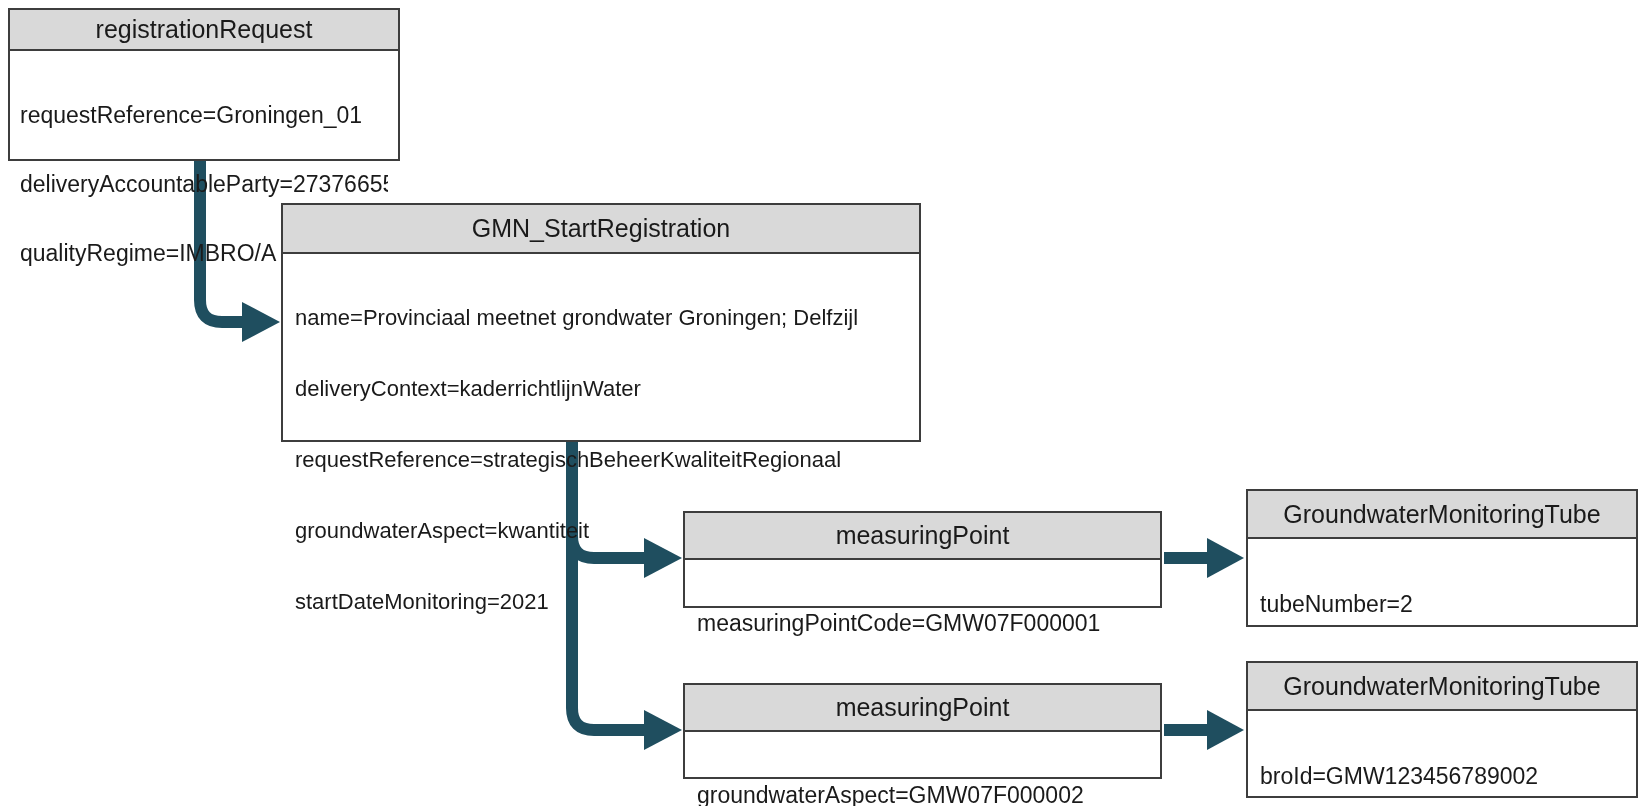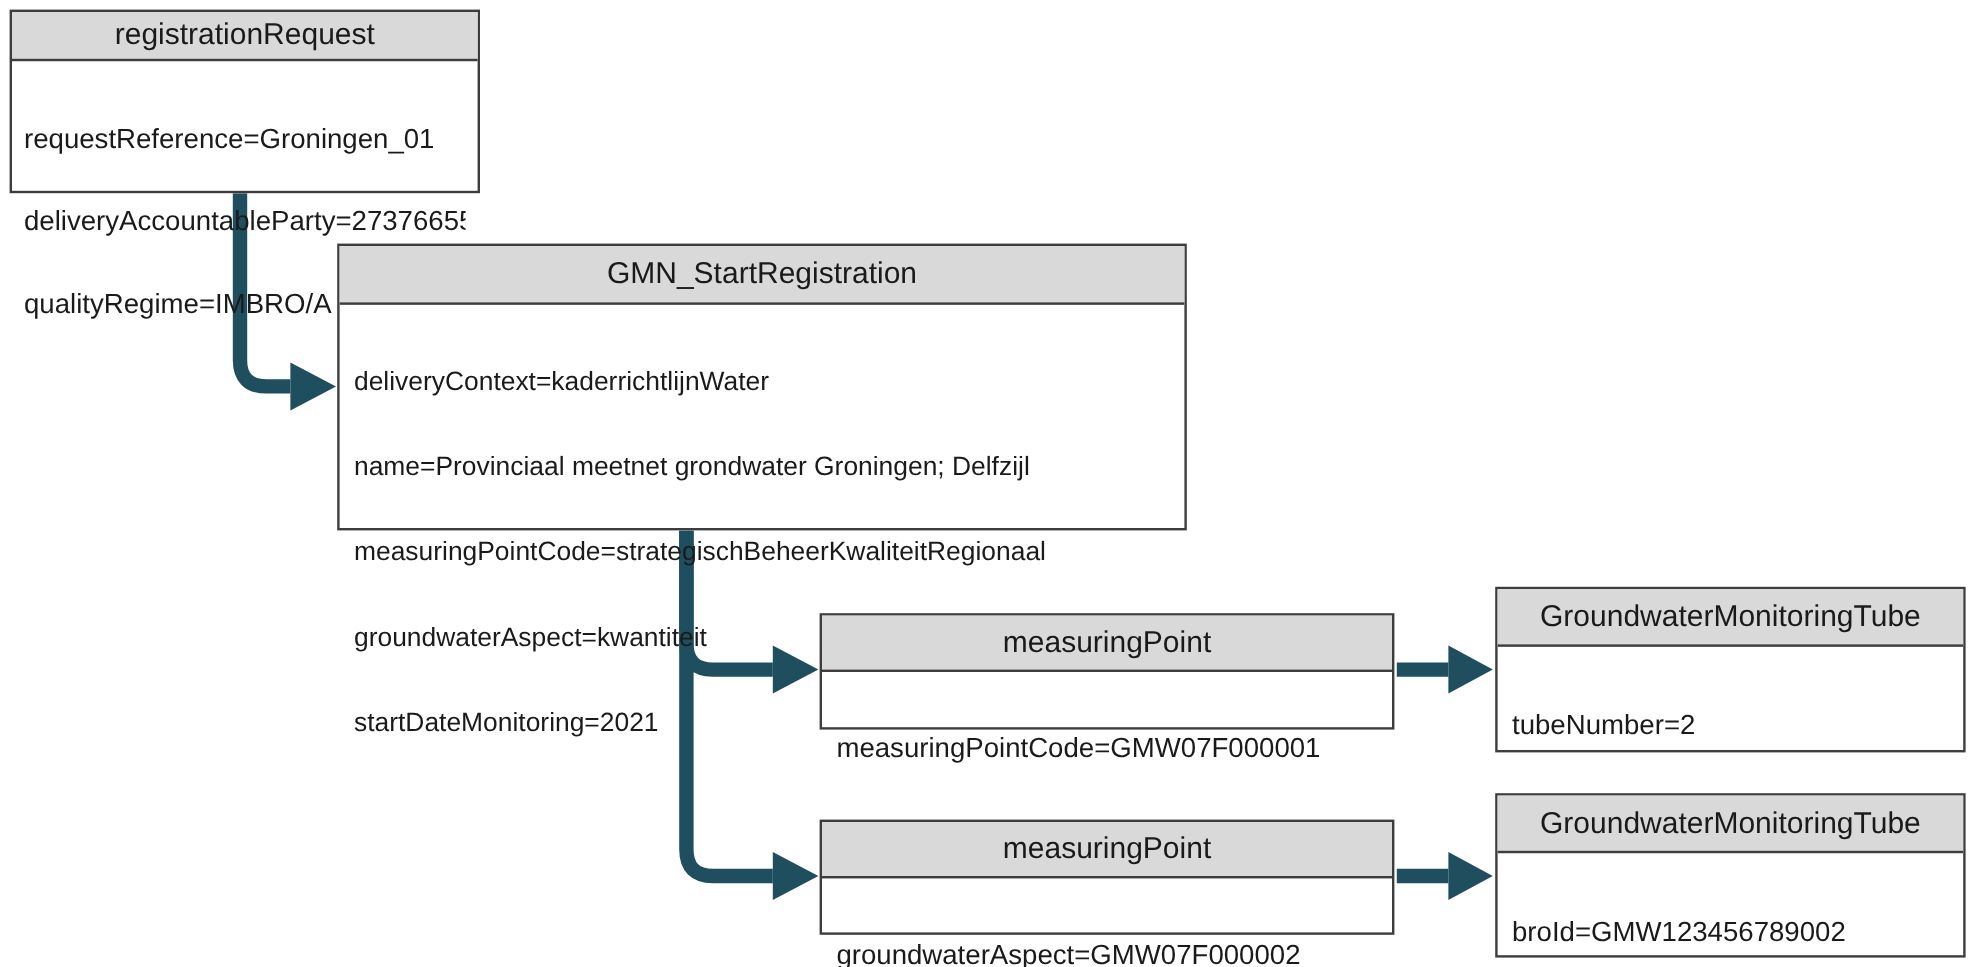--- a/index.html
+++ b/index.html
@@ -55,21 +55,21 @@
     overflow: hidden;
     font-size: 23px;
     margin-top: 41px;
   }
   
   #node-registration { left: 8px; top: 8px; width: 392px; height: 153px; }
   #node-registration .node-header { height: 41px; }
   #node-registration .node-body { padding: 9px 10px 0 10px; }
   #node-registration .attr-line { line-height: 28px; }
   
-  #node-gmn { left: 281px; top: 203px; width: 708px; height: 239px; }
+  #node-gmn { left: 281px; top: 203px; width: 640px; height: 239px; }
   #node-gmn .node-header { height: 49px; }
   #node-gmn .node-body { padding: 8px 12px 0 12px; }
   #node-gmn .attr-line { font-size: 22px; line-height: 30px; }
   
   #node-mp1 { left: 683px; top: 511px; width: 479px; height: 97px; }
   #node-mp1 .node-header, #node-mp2 .node-header { height: 47px; }
   #node-mp1 .node-body, #node-mp2 .node-body { padding: 0 12px; }
   #node-mp1 .attr-line, #node-mp2 .attr-line { line-height: 45px; }
   
   #node-tube1 { left: 1246px; top: 489px; width: 392px; height: 138px; }
@@ -114,23 +114,23 @@
     <div class="node-body">
       <div class="attr-line">requestReference=Groningen_01</div>
       <div class="attr-line">deliveryAccountableParty=27376655</div>
       <div class="attr-line">qualityRegime=IMBRO/A</div>
     </div>
   </div>
 
   <div class="node" id="node-gmn">
     <div class="node-header">GMN_StartRegistration</div>
     <div class="node-body">
+      <div class="attr-line">name=Provinciaal meetnet grondwater Groningen; Delfzijl</div>
       <div class="attr-line">deliveryContext=kaderrichtlijnWater</div>
-      <div class="attr-line">name=Provinciaal meetnet grondwater Groningen; Delfzijl</div>
-      <div class="attr-line">measuringPointCode=strategischBeheerKwaliteitRegionaal</div>
+      <div class="attr-line">requestReference=strategischBeheerKwaliteitRegionaal</div>
       <div class="attr-line">groundwaterAspect=kwantiteit</div>
       <div class="attr-line">startDateMonitoring=2021</div>
     </div>
   </div>
 
   <div class="node" id="node-mp1">
     <div class="node-header">measuringPoint</div>
     <div class="node-body">
       <div class="attr-line">measuringPointCode=GMW07F000001</div>
     </div>

